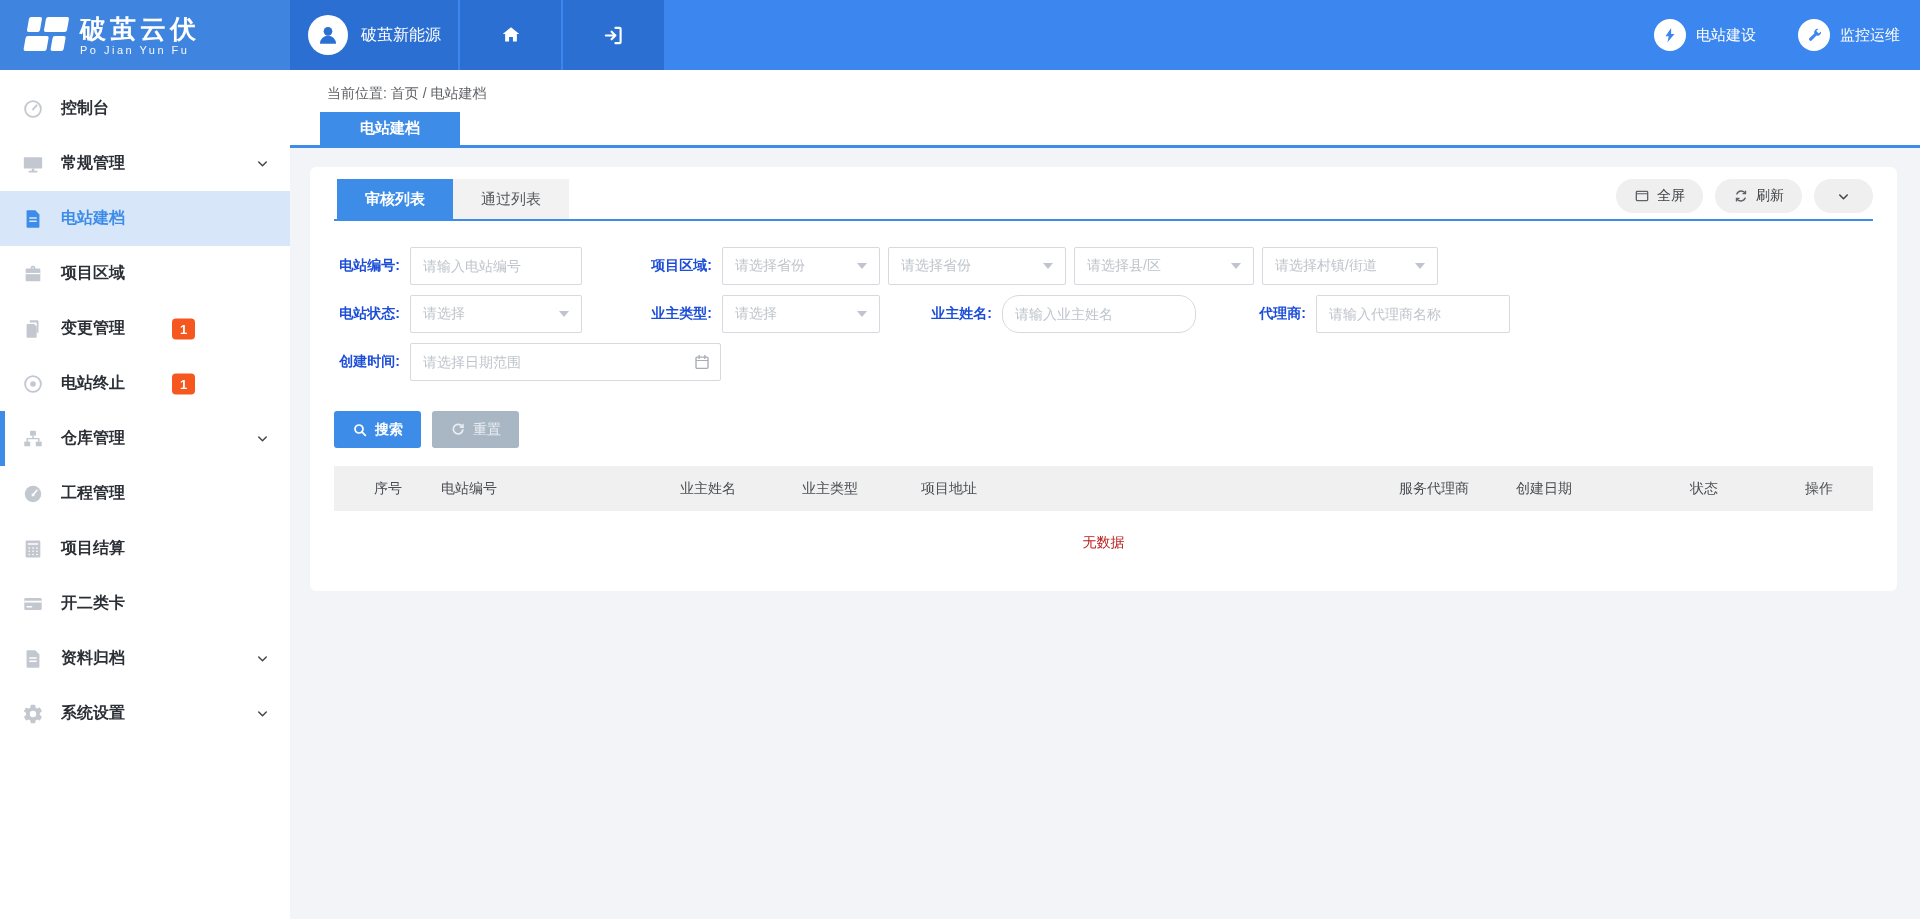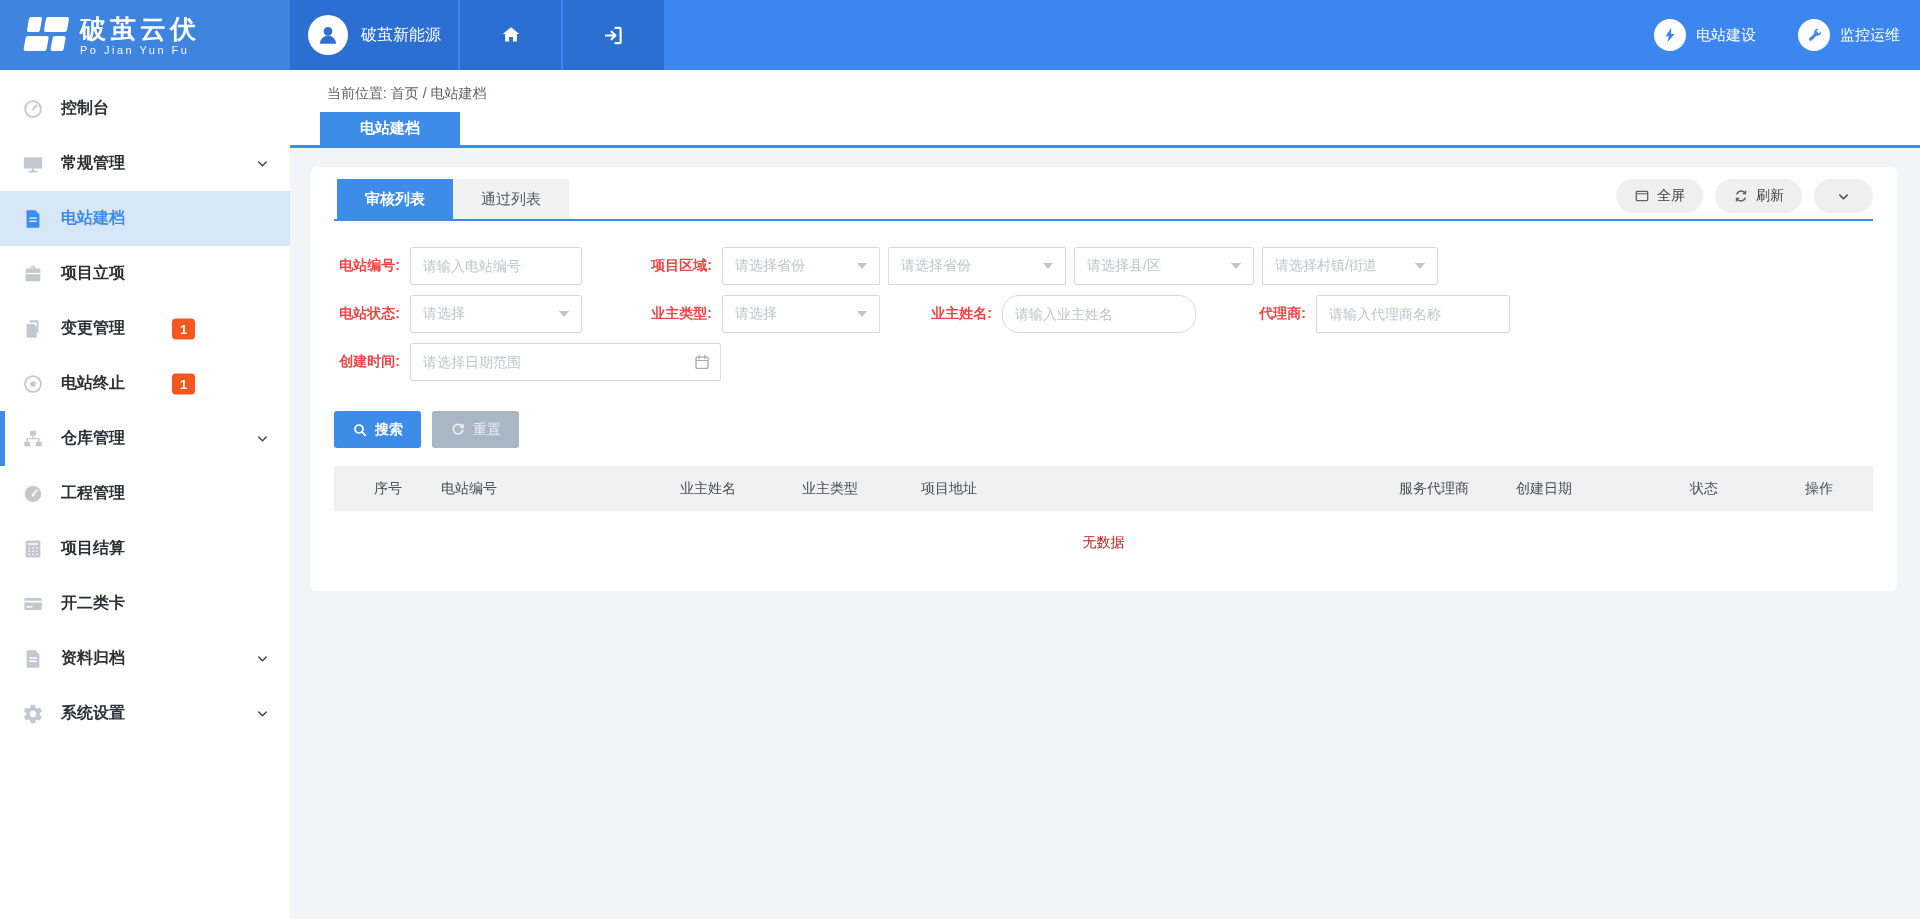--- a/index.html
+++ b/index.html
@@ -54,21 +54,21 @@
   .tab.active { background:#3C8CE8; color:#fff; font-weight:700; }
   .tab.idle { background:#F2F2F2; color:#55585e; }
   .pills { position:absolute; right:0; top:0; display:flex; gap:12px; align-items:center; }
   .pill { height:34px; background:#EFEFEF; border-radius:17px; border:none; display:flex; align-items:center; gap:7px;
     padding:0 18px; font-size:14px; color:#3F4348; cursor:pointer; font-family:inherit; }
   .pill .picon { display:flex; color:#5F6368; }
 
   
   .filters { padding-top:26px; }
   .frow { display:flex; align-items:center; margin-bottom:10px; height:38px; }
-  .flabel { font-size:14px; font-weight:700; color:#ef4444; text-align:right; margin-right:10px; flex:none; }
+  .flabel { font-size:14px; font-weight:700; color:#1d4ed8; text-align:right; margin-right:10px; flex:none; }
   .w1 { width:66px; } .w2 { width:130px; } .w3 { width:112px; } .w4 { width:110px; }
   .tbox { height:38px; border:1px solid #D6D9DE; border-radius:2px; background:#fff; font-size:14px; color:#333;
     padding:0 12px; font-family:inherit; outline:none; }
   .tbox::placeholder { color:#BFC4CC; opacity:1; }
   .selbox { height:38px; border:1px solid #D6D9DE; border-radius:2px; background:#fff; display:flex; align-items:center;
     padding:0 12px; position:relative; cursor:pointer; flex:none; }
   .selbox .ph { font-size:14px; color:#BFC4CC; }
   .selbox .caret { position:absolute; right:12px; top:50%; transform:translateY(-50%); width:0; height:0;
     border-left:5px solid transparent; border-right:5px solid transparent; border-top:6px solid #C0C4CC; }
   .datebox { width:311px; position:relative; flex:none; }
@@ -195,21 +195,21 @@
         <span class="slabel">电站建档</span>
       </div>
 
       <div class="side-item">
         <span class="sicon">
           <svg width="22" height="22" viewBox="0 0 24 24" fill="currentColor">
             <path d="M9.5 6V5a2 2 0 0 1 2-2h1a2 2 0 0 1 2 2v1h4.5a1 1 0 0 1 1 1v12a1 1 0 0 1-1 1H5a1 1 0 0 1-1-1V7a1 1 0 0 1 1-1h4.5zm1.8 0h1.4V4.8h-1.4V6z"></path>
             <path d="M4 11.5h16" stroke="#fff" stroke-width="1.4"></path>
           </svg>
         </span>
-        <span class="slabel">项目立项</span>
+        <span class="slabel">项目区域</span>
       </div>
 
       <div class="side-item">
         <span class="sicon">
           <svg width="22" height="22" viewBox="0 0 24 24" fill="currentColor">
             <path d="M8.5 2.5H17a1 1 0 0 1 1 1V16h-2V5h-7.5z"></path>
             <path d="M6 6.5h7.2L16 9.3v11.2a1 1 0 0 1-1 1H6a1 1 0 0 1-1-1V7.5a1 1 0 0 1 1-1z"></path>
           </svg>
         </span>
         <span class="slabel">变更管理</span>

